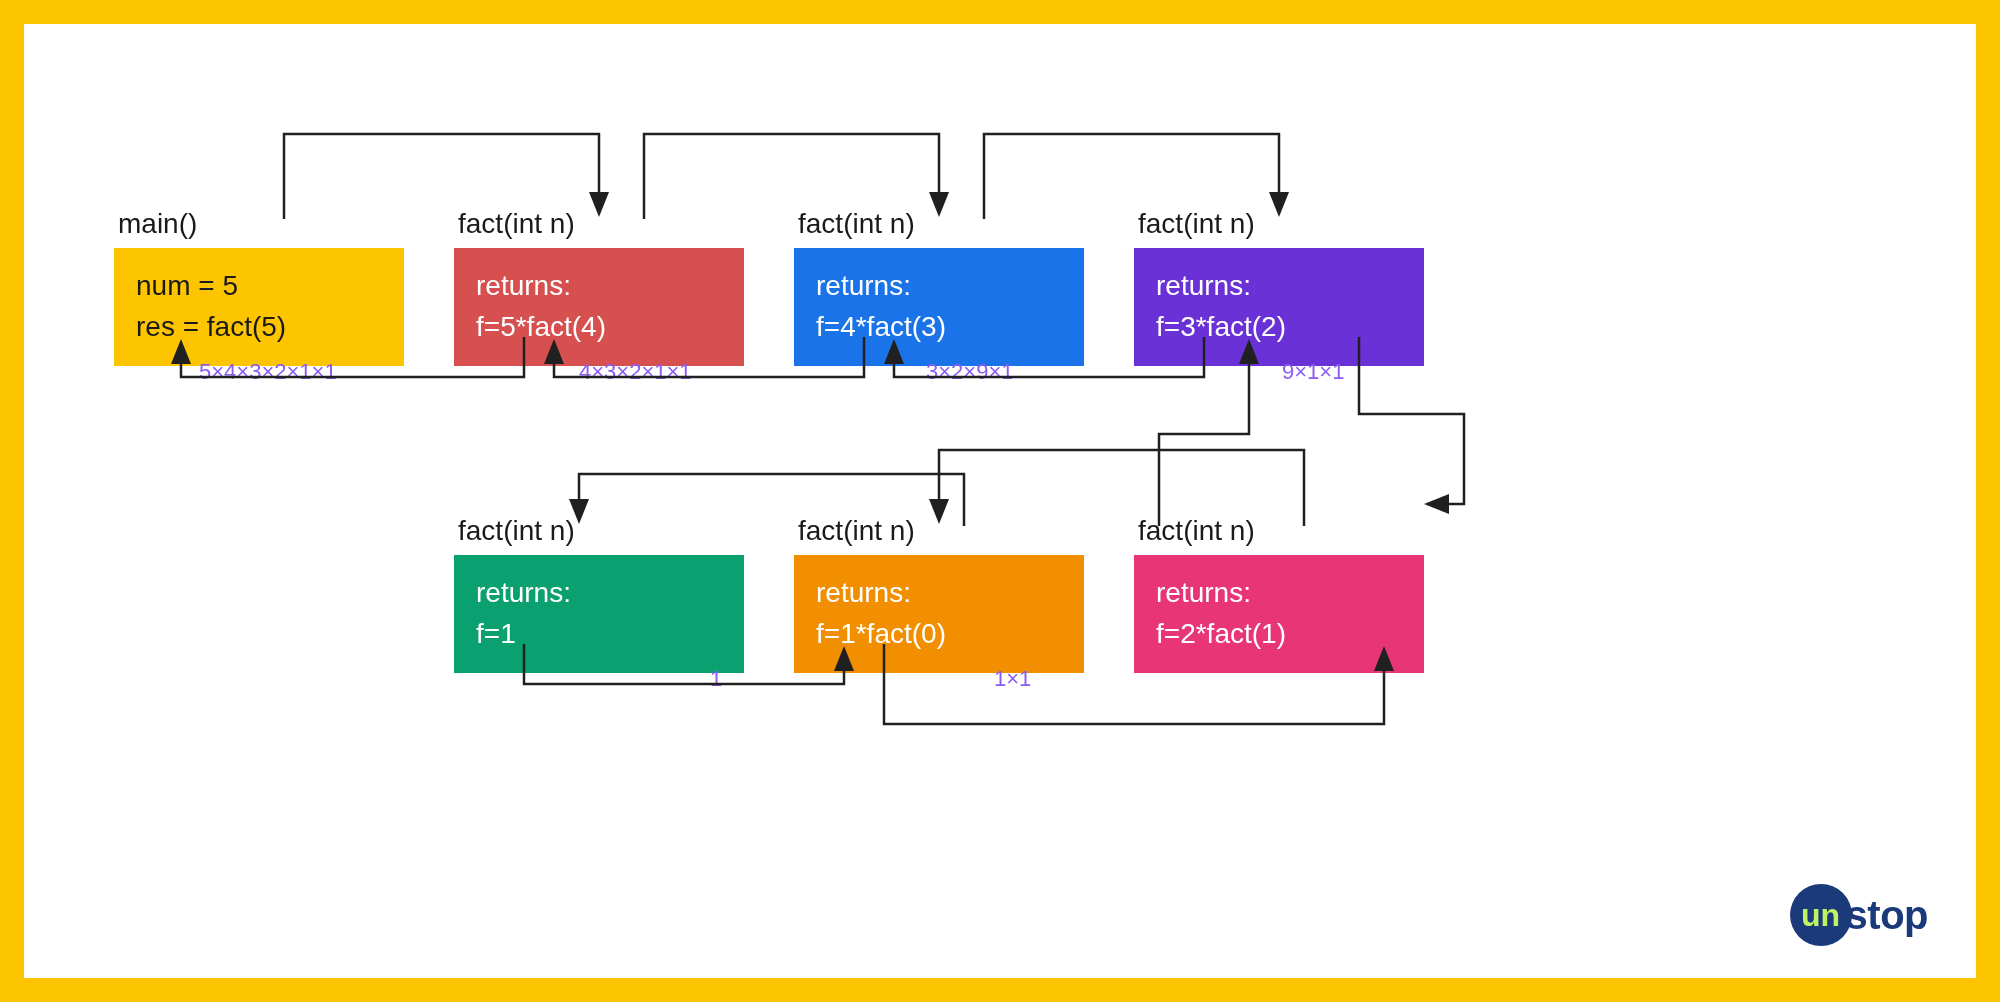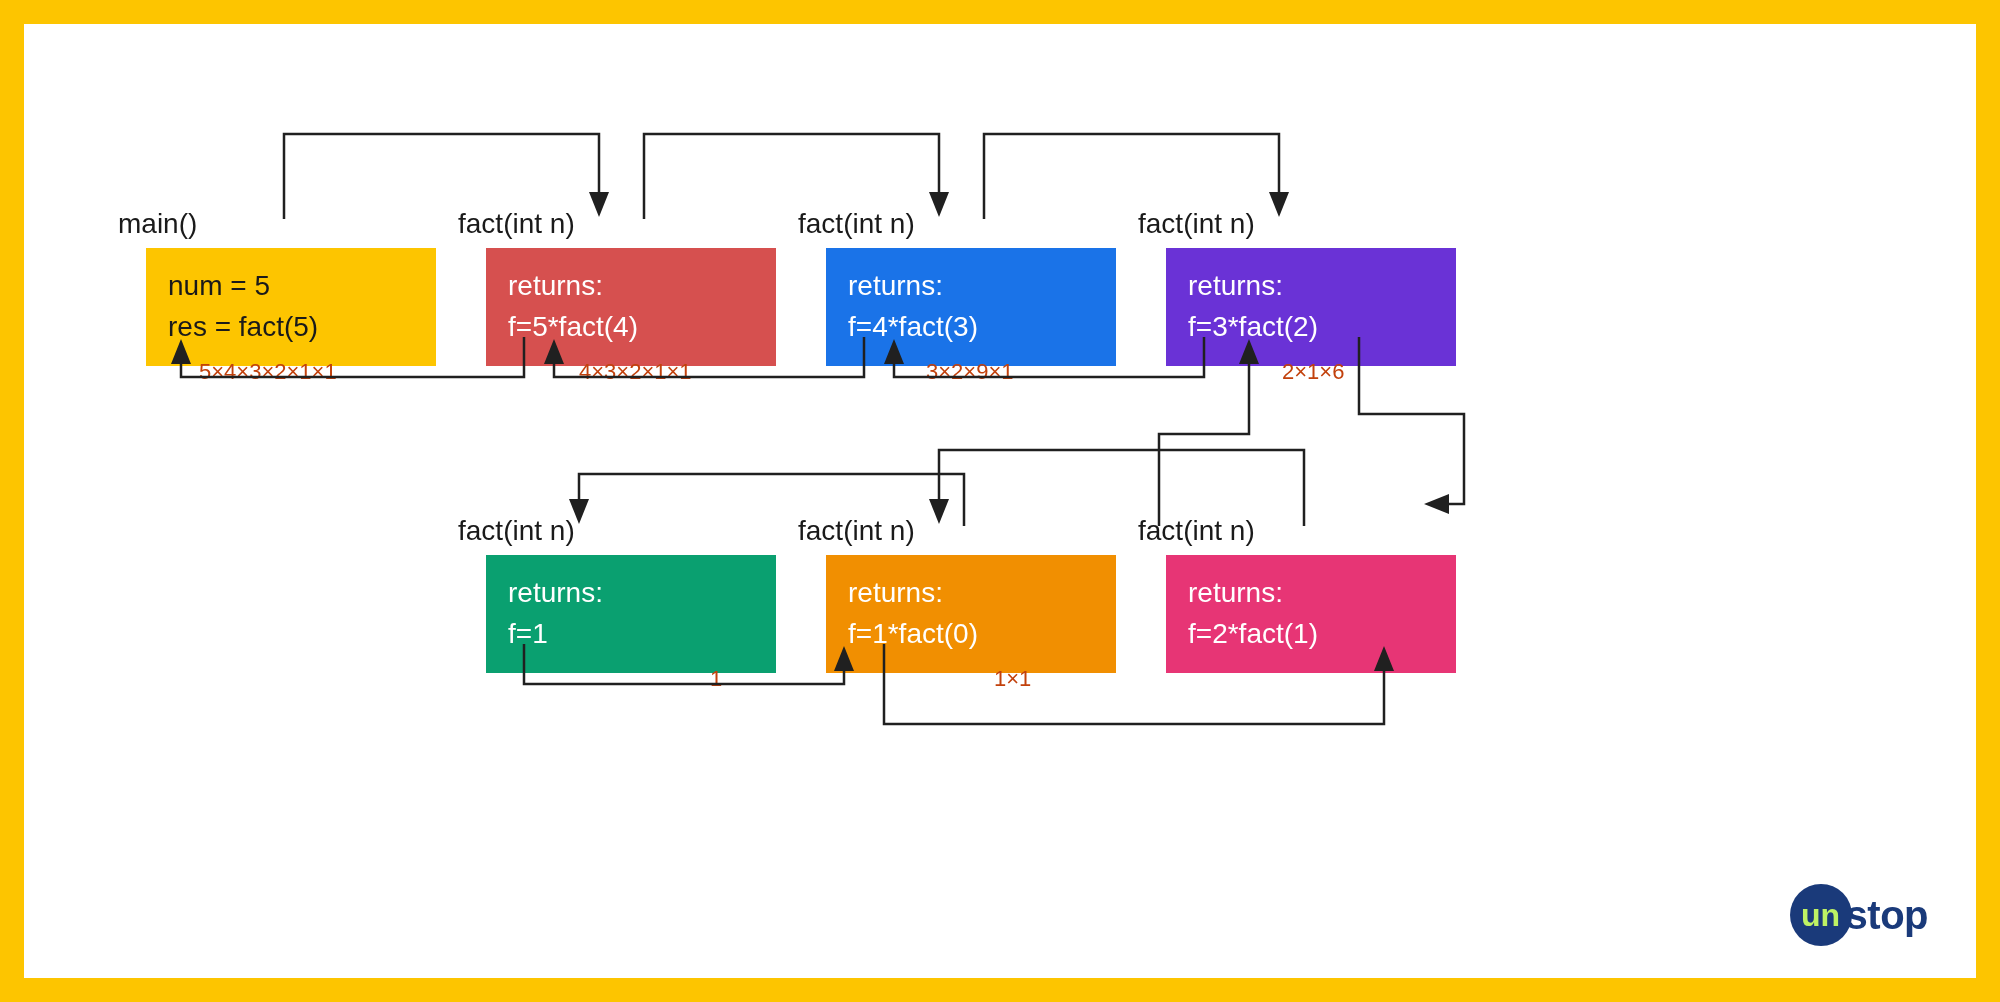--- a/index.html
+++ b/index.html
@@ -30,26 +30,25 @@
     .box {
       width: 290px;
       height: 118px;
       padding: 18px 22px;
       color: #fff;
       font-size: 28px;
       line-height: 1.45;
       display: flex;
       flex-direction: column;
       justify-content: center;
-      margin-left: 32px;
     }
     .box.main-box { color: #1a1a1a; }
     .return-label {
       font-size: 22px;
-      color: #c2410c;
+      color: #8b5cf6;
       position: absolute;
     }
     svg.arrows {
       position: absolute;
       left: 0;
       top: 0;
       width: 1952px;
       height: 954px;
       pointer-events: none;
     }
@@ -138,21 +137,21 @@
     <div class="box-title">fact(int n)</div>
     <div class="box" id="box-b4" style="background: rgb(231, 53, 117);">
       <span>returns:</span>
       <span>f=2*fact(1)</span>
     </div>
   </div>
 
   <div class="return-label" style="left:175px; top:335px;">5×4×3×2×1×1</div>
   <div class="return-label" style="left:542px; top:335px;margin-left:13px;">4×3×2×1×1</div>
   <div class="return-label" style="left:902px; top:335px;">3×2×9×1</div>
-  <div class="return-label" style="left:1258px; top:335px;">2×1×6</div>
+  <div class="return-label" style="left:1258px; top:335px;">9×1×1</div>
   <div class="return-label" style="left:970px; top:642px;">1×1</div>
   <div class="return-label" style="left:686px; top:642px;">1</div>
 
   <svg class="arrows">
     <defs>
       <marker id="arrowhead" markerWidth="10" markerHeight="8" refX="8" refY="4" orient="auto">
         <polygon points="0 0, 10 4, 0 8" fill="#202020"></polygon>
       </marker>
     </defs>
     <g stroke="#202020" stroke-width="2.5" fill="none">

